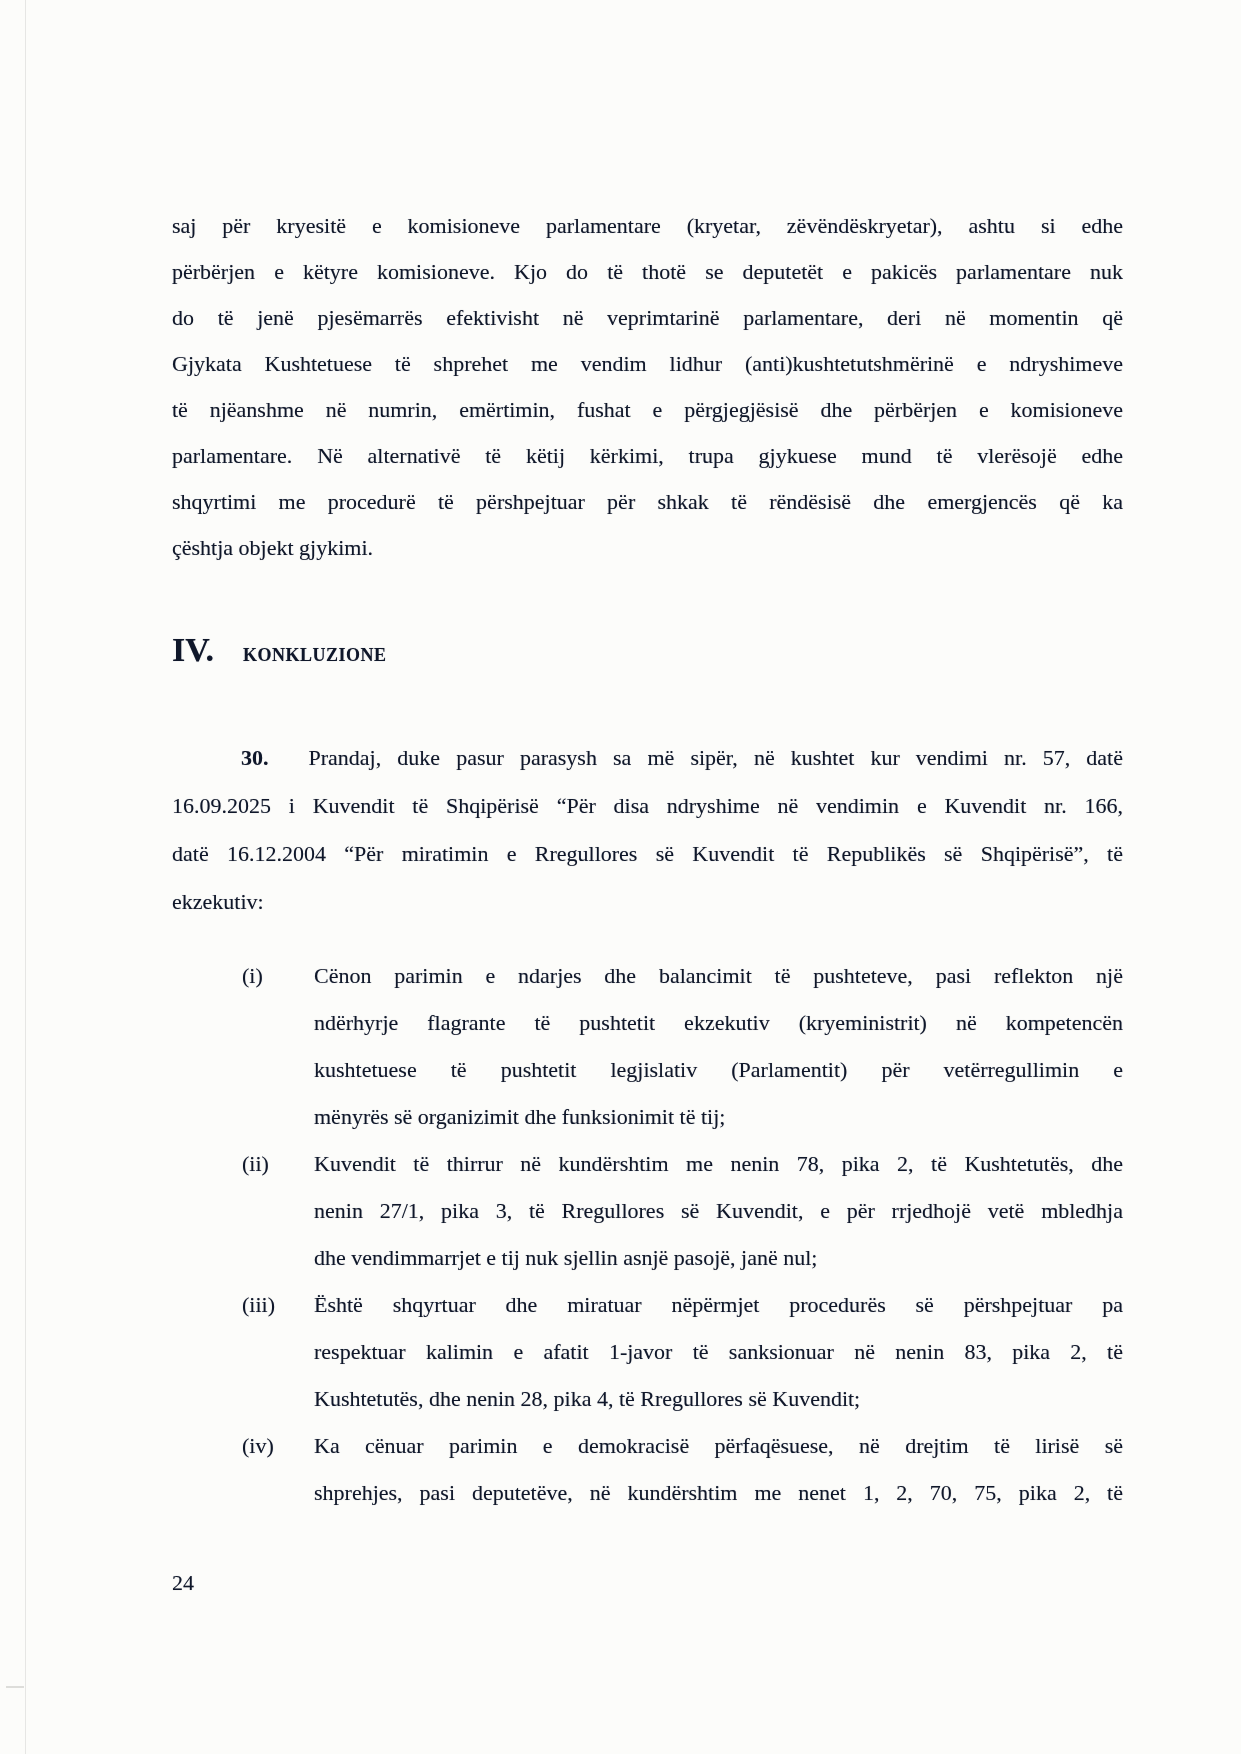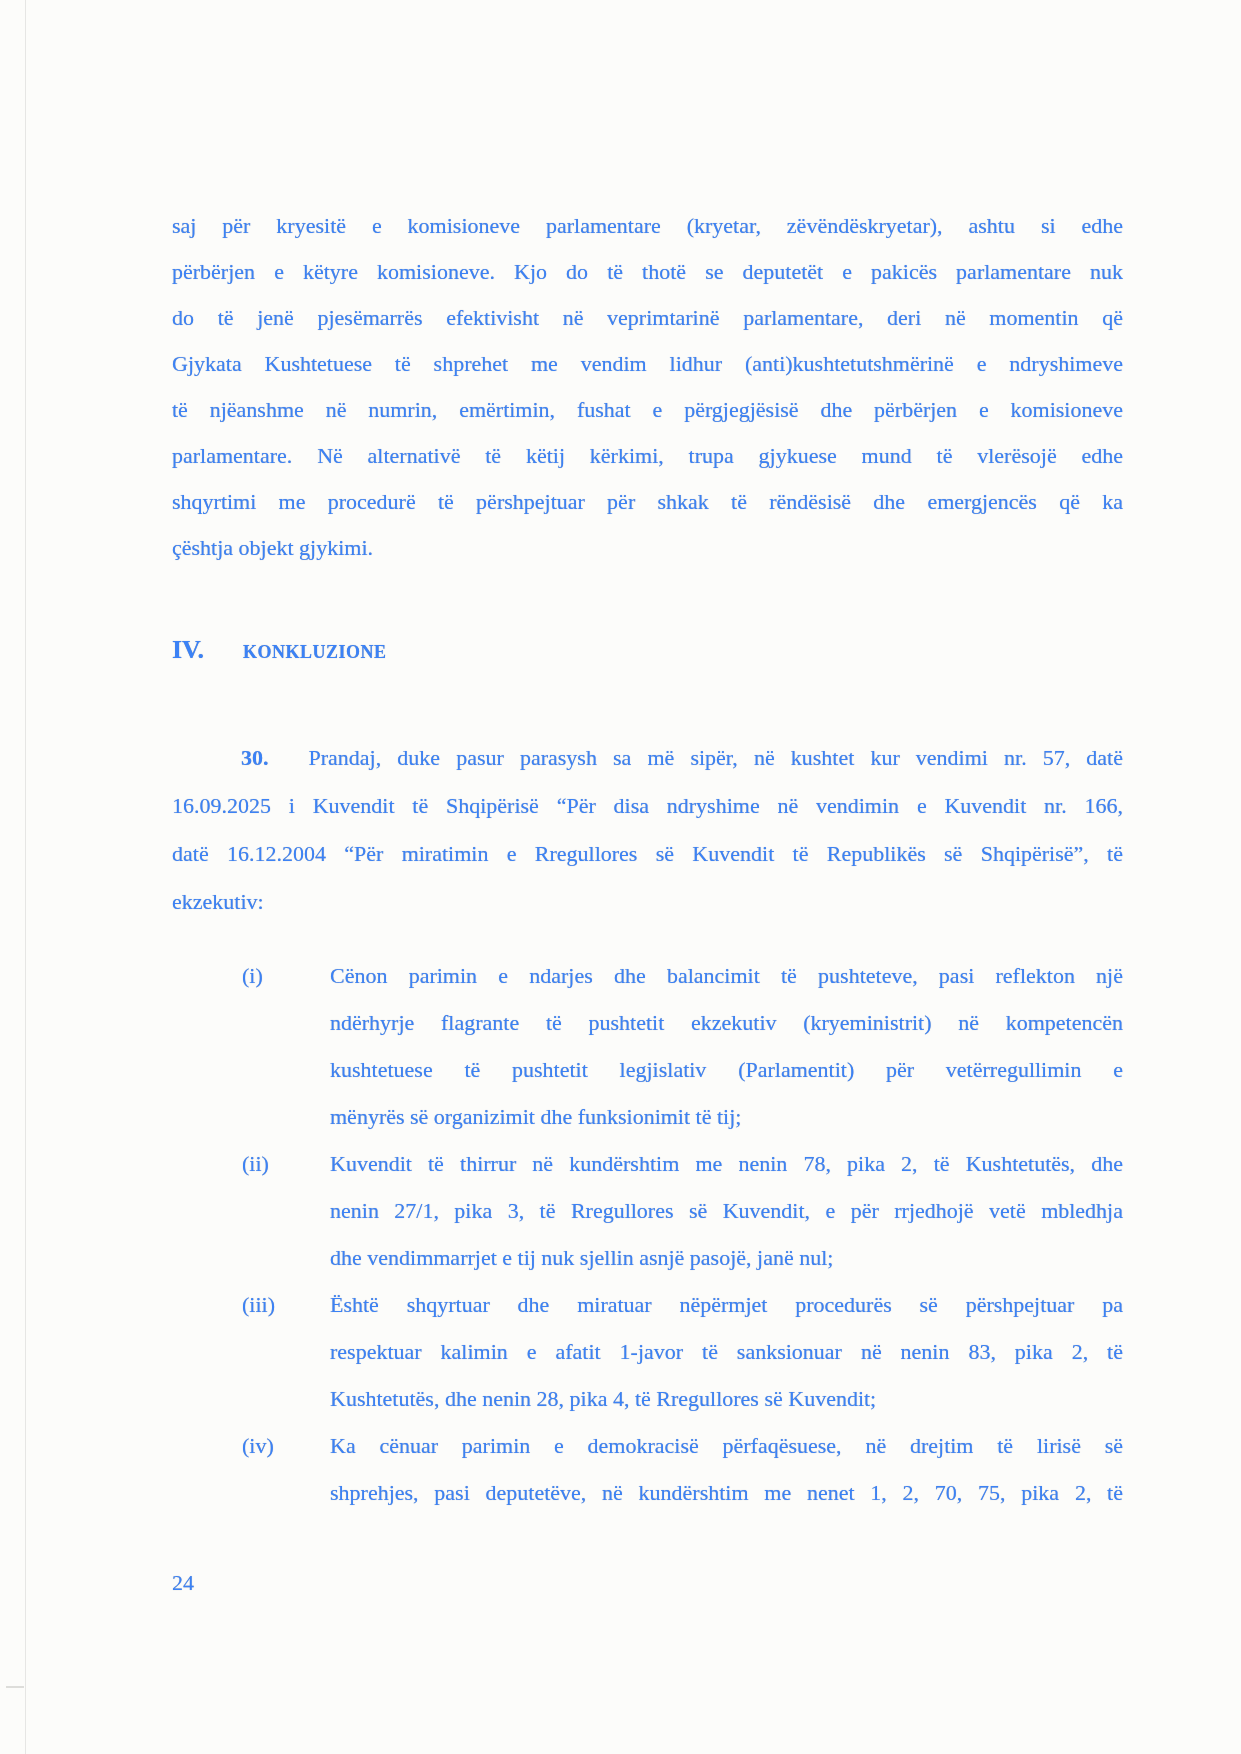--- a/index.html
+++ b/index.html
@@ -3,58 +3,58 @@
 <meta charset="utf-8">
 <style>
   html,body { margin:0; padding:0; background:#e9e9e7; }
   .page {
     position:relative;
     width:1241px; height:1754px;
     margin:0 auto;
     background:#fcfcfa;
     overflow:hidden;
     font-family:"Liberation Serif","DejaVu Serif",serif;
-    color:#3b82f6;
+    color:#0f172a;
   }
   .content {
     position:absolute; left:172px; top:0; width:951px; height:100%;
   }
   .line {
     font-size:22px;
     line-height:46px;
     text-align:justify;
     text-align-last:justify;
     text-shadow:0 0 0.8px rgba(61,67,81,0.45);
     white-space:normal;
   }
   .line.ll { text-align:center; text-align-last:left; }
   .para-intro { position:absolute; top:203px; left:0; right:0; }
   .heading { position:absolute; top:630px; left:0; right:0; }
   .hnum {
     display:inline-block; width:71px;
-    font-weight:bold; font-size:26px; line-height:40px;
+    font-weight:bold; font-size:34px; line-height:40px;
     text-shadow:0 0 0.8px rgba(61,67,81,0.5);
   }
   .htitle {
     font-weight:bold; font-size:18px; line-height:40px; letter-spacing:0.5px;
     text-shadow:0 0 0.8px rgba(61,67,81,0.5);
   }
   .para-50 { position:absolute; top:734px; left:0; right:0; }
   .para-50 .line { line-height:48px; }
   .first50 { text-indent:69px; }
   .pnum { font-weight:bold; }
   .tabsp { display:inline-block; width:40px; }
   .list { position:absolute; top:952px; left:0; right:0; }
   .item { position:relative; padding-left:142px; }
   .item .label {
     position:absolute; left:70px; top:0;
     font-size:22px; line-height:47px;
     text-shadow:0 0 0.8px rgba(61,67,81,0.45);
   }
-  .list .line { line-height:47px;margin-left:16px; }
+  .list .line { line-height:47px; }
   .pagenum {
     position:absolute; top:1568px; left:0; right:0;
     text-align:left; font-size:22px; line-height:30px;
     text-shadow:0 0 0.8px rgba(61,67,81,0.45);
   }
   .scan-line {
     position:absolute; left:25px; top:0; width:1px; height:100%;
     background:rgba(190,190,185,0.35);
   }
   .scan-dash {

